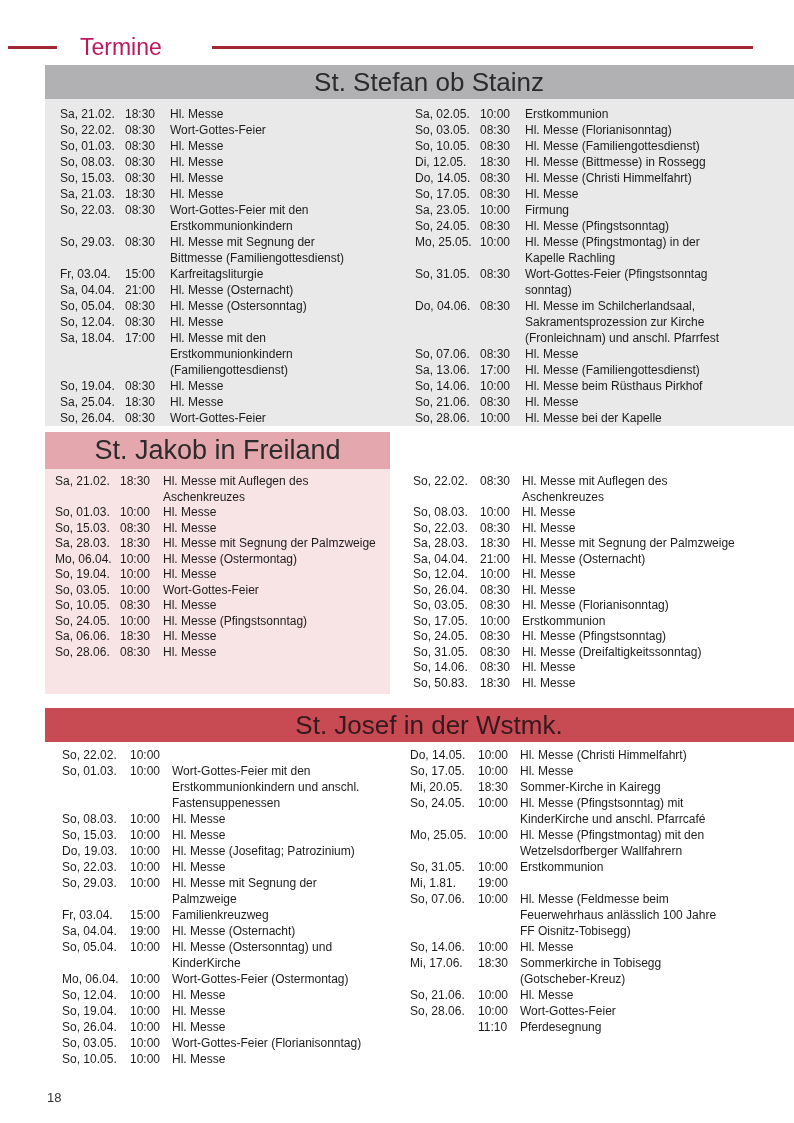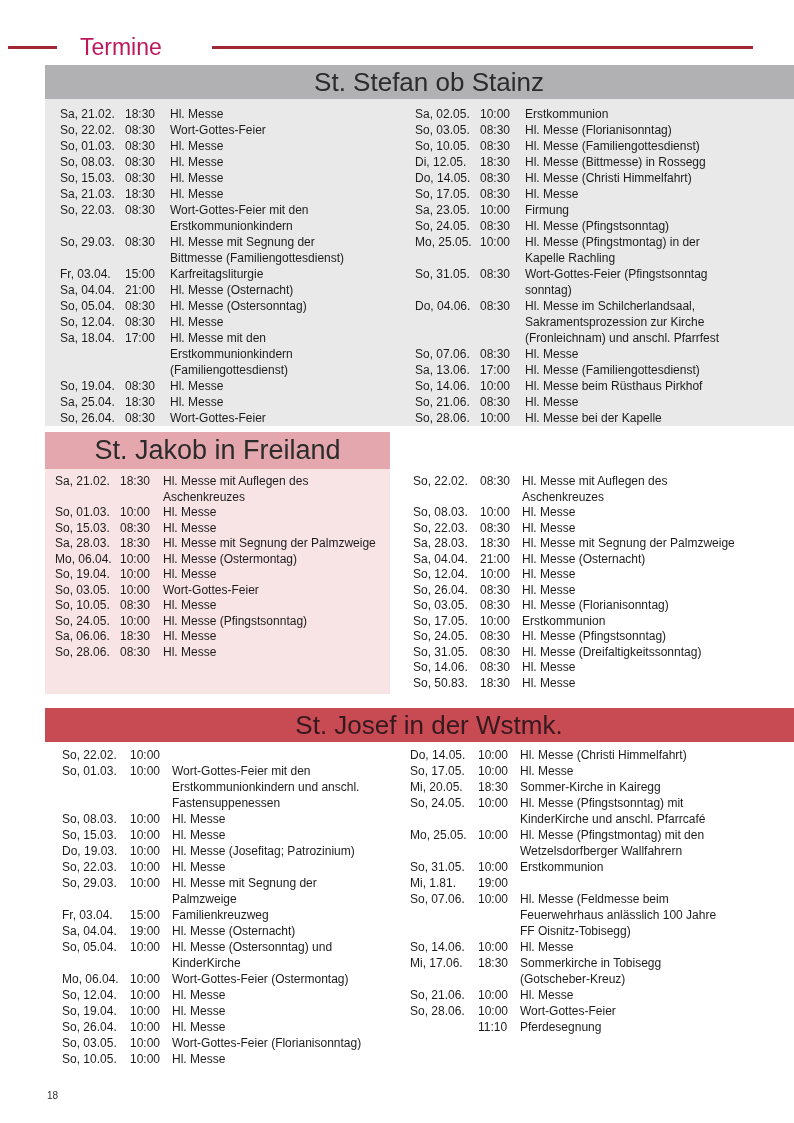--- a/index.html
+++ b/index.html
@@ -59,21 +59,21 @@
   .sec-oswald .ev-time{width:42px;}
 
   
   .sec-josef{margin-top:14px;}
   .sec-josef .sec-body{padding-top:5px;display:flex;}
   .sec-josef .col-left{padding-left:17px;}
   .sec-josef .col-right{padding-left:10px;}
   .sec-josef .ev-date{width:68px;}
   .sec-josef .ev-time{width:42px;}
 
-  .page-number{position:absolute;left:47px;top:1090px;font-size:10px;color:#333;}
+  .page-number{position:absolute;left:47px;top:1090px;font-size:13px;color:#333;}
 </style>
 </head>
 <body>
 
 <div class="page">
 
   <div class="top-header">
     <div class="rule rule-short"></div>
     <div class="top-label">Termine</div>
     <div class="rule rule-long"></div>

